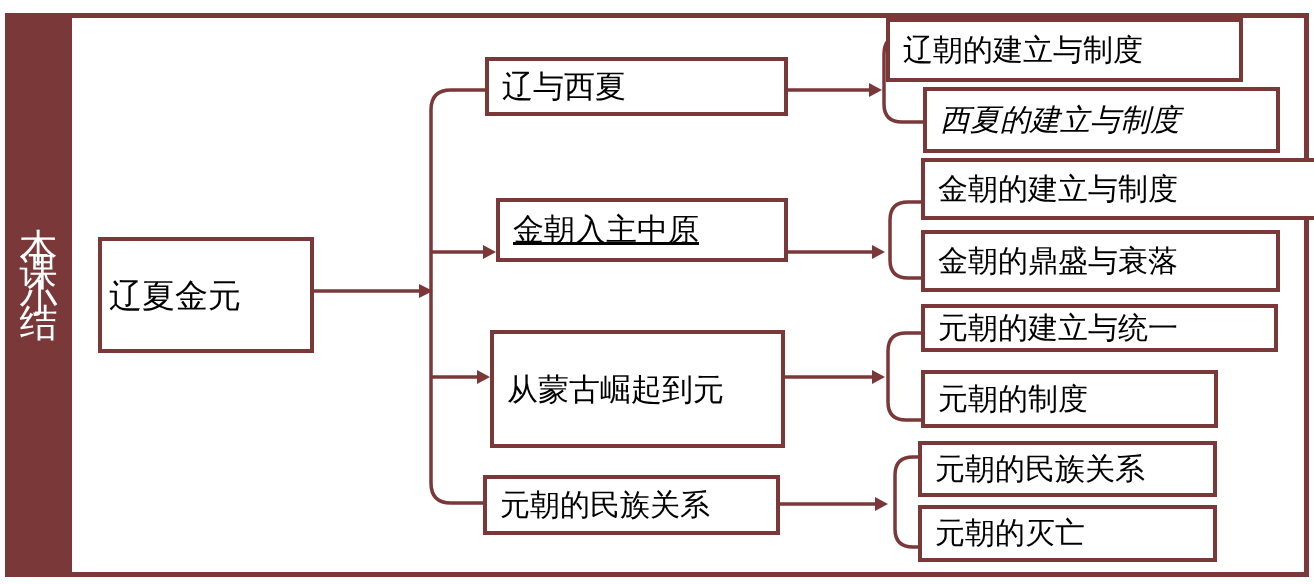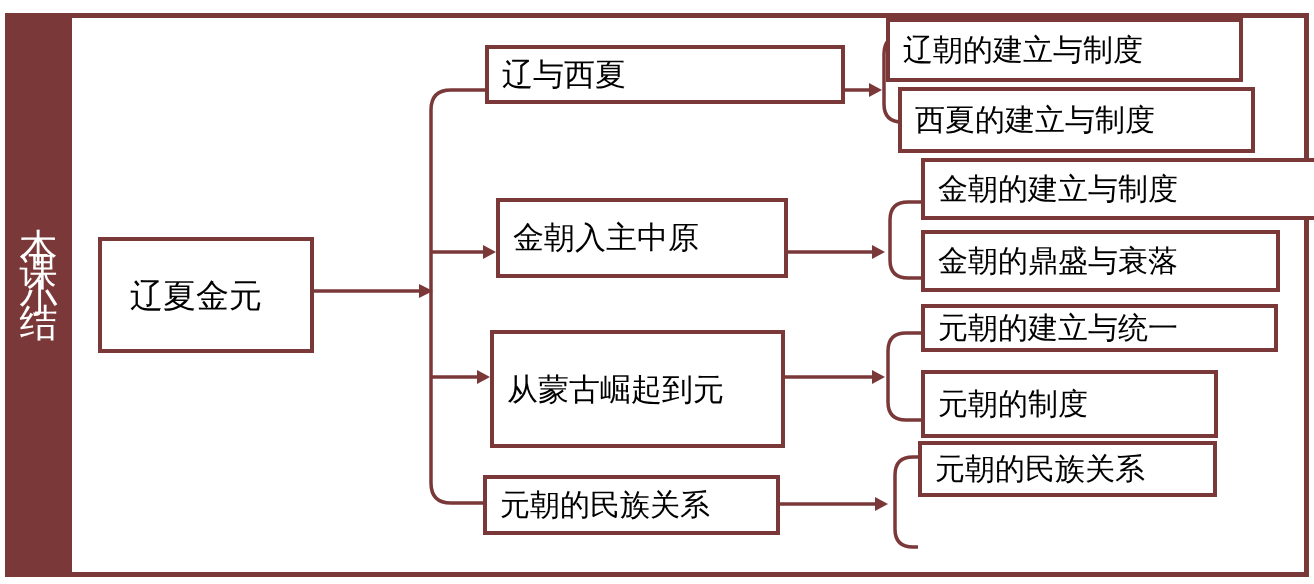--- a/index.html
+++ b/index.html
@@ -97,42 +97,43 @@
     <line class="con" x1="780" y1="504" x2="875" y2="504"></line>
     <polygon class="ah" points="875,497 888,504 875,511"></polygon>
     <path class="con" d="M918,457 H913 Q895,457 895,475 V529 Q895,547 913,547 H918"></path>
   </svg>
 
   <div class="frame"></div>
   <div class="sidebar">
     <div class="sidebar-title">本课小结</div>
   </div>
 
-  <div class="box" style="left:98px; top:237px; width:216px; height:116px; font-size:33px; line-height:47px; padding-left:28px;">
+  <div class="box" style="left:98px; top:237px; width:216px; height:116px; font-size:33px; line-height:47px; padding-left:7px;">
     <div>辽夏金元</div>
   </div>
 
-  <div class="box" style="left:485px; top:45px; width:360px; height:59px; font-size:31px;">辽与西夏</div>
+  <div class="box" style="left:485px; top:57px; width:303px; height:59px; font-size:31px;">辽与西夏</div>
 
-  <div class="box" style="left:496px; top:198px; width:292px; height:80px; font-size:31px;">金朝入主中原</div>
+  <div class="box" style="left:496px; top:198px; width:292px; height:64px; font-size:31px;text-decoration:underline;">金朝入主中原</div>
 
   <div class="box" style="left:490px; top:330px; width:295px; height:118px; font-size:31px; line-height:47px;">
     <div>从蒙古崛起到元</div>
   </div>
 
   <div class="box" style="left:483px; top:475px; width:297px; height:60px;">元朝的民族关系</div>
 
   <div class="box" style="left:886px; top:18px; width:357px; height:64px;">辽朝的建立与制度</div>
 
-  <div class="box" style="left:898px; top:87px; width:357px; height:66px;">西夏的建立与制度</div>
+  <div class="box" style="left:923px; top:87px; width:357px; height:66px;font-style:italic;">西夏的建立与制度</div>
 
   <div class="box" style="left:921px; top:158px; width:413px; height:62px;">金朝的建立与制度</div>
 
   <div class="box" style="left:921px; top:230px; width:359px; height:62px;">金朝的鼎盛与衰落</div>
 
   <div class="box" style="left:921px; top:304px; width:357px; height:48px;">元朝的建立与统一</div>
 
-  <div class="box" style="left:921px; top:370px; width:297px; height:68px;">元朝的制度</div>
+  <div class="box" style="left:921px; top:370px; width:297px; height:58px;">元朝的制度</div>
 
   <div class="box" style="left:918px; top:441px; width:299px; height:56px;">元朝的民族关系</div>
 
+  <div class="box" style="left:918px; top:505px; width:299px; height:57px;">元朝的灭亡</div>
 
 </div>
 
 </body></html>

